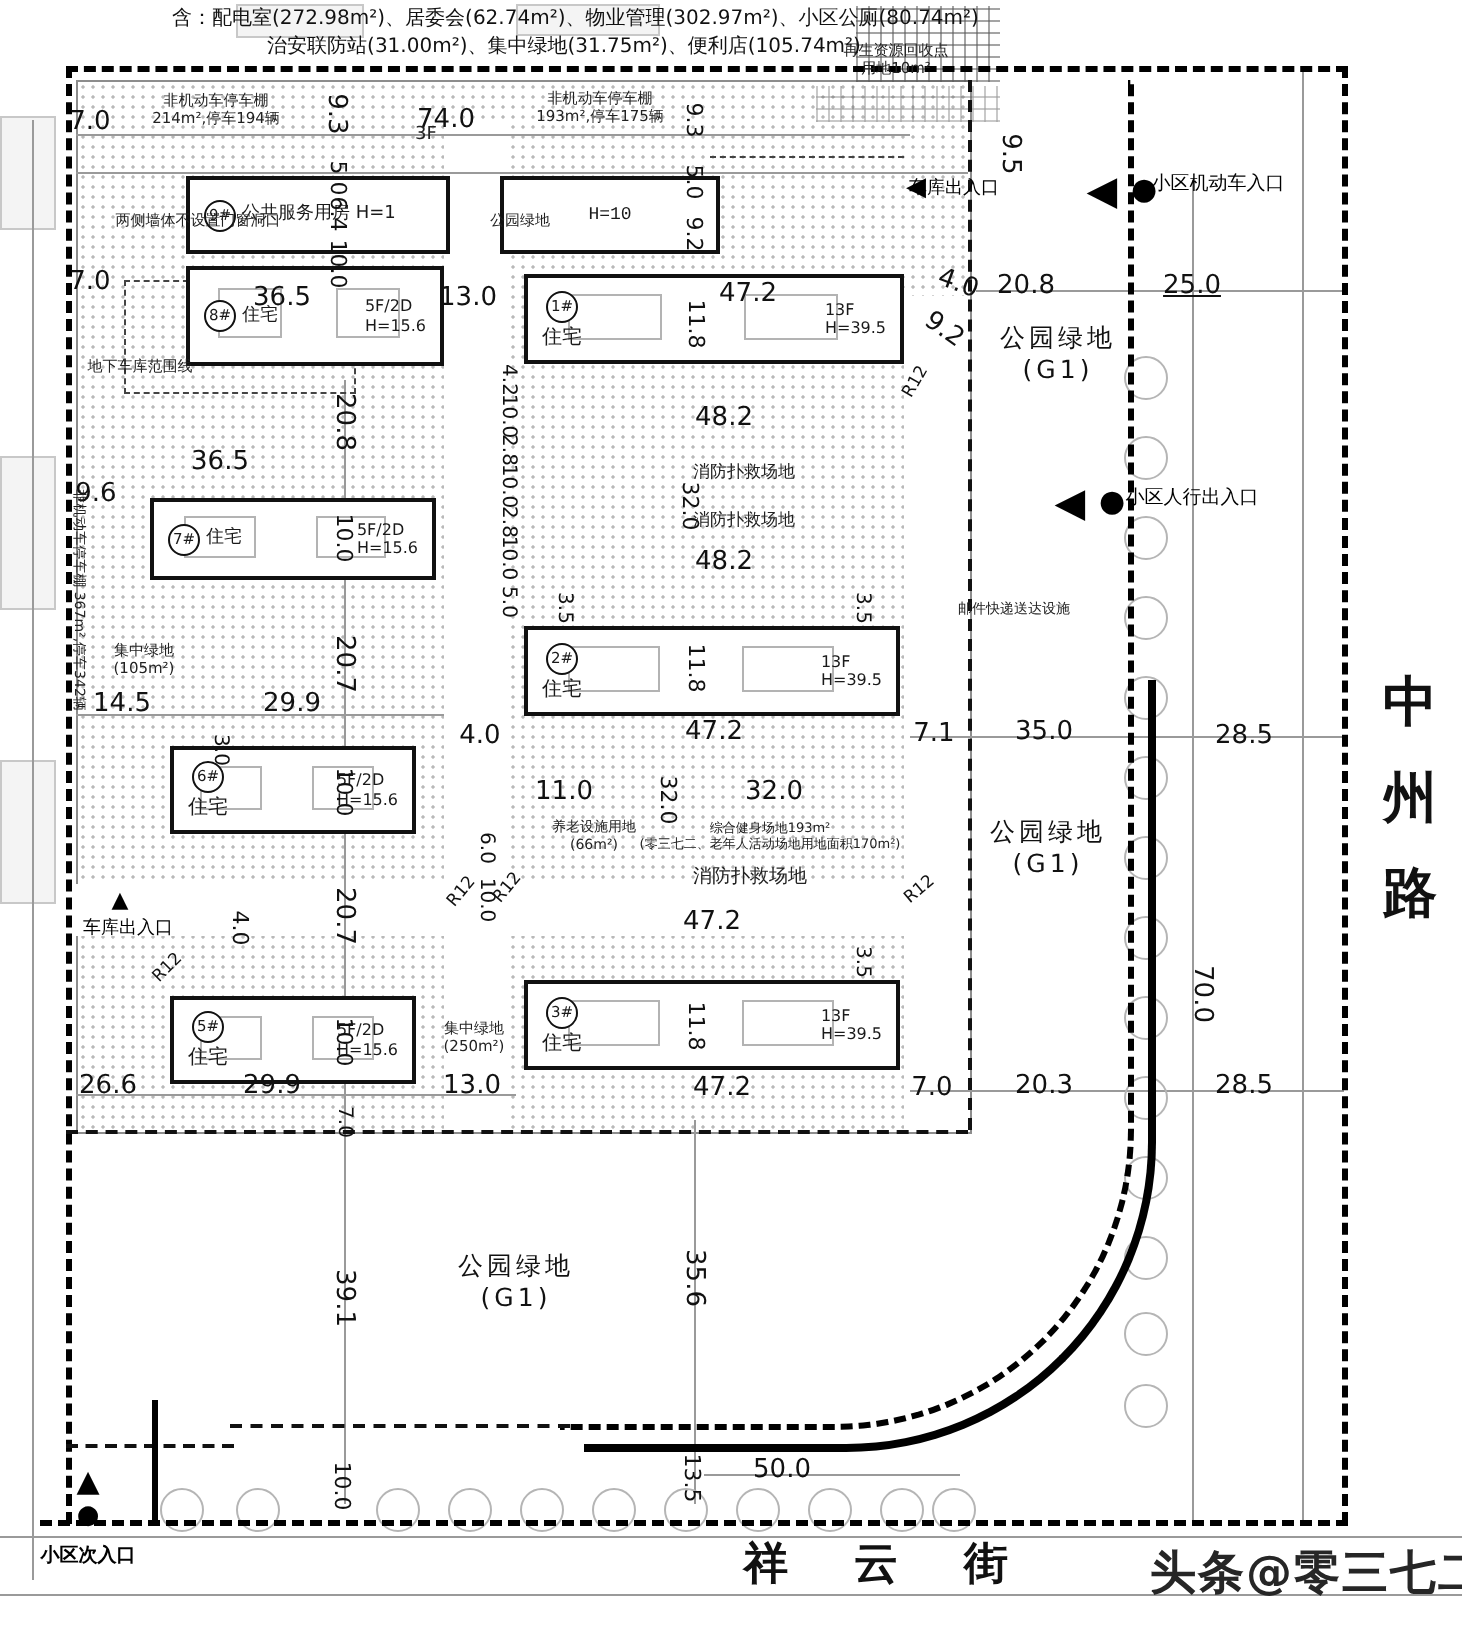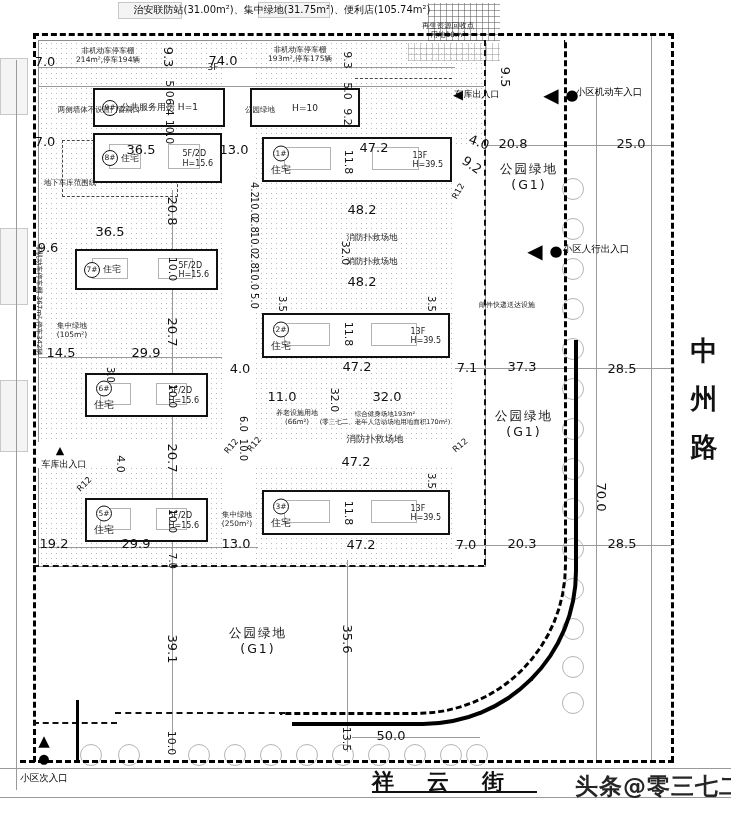--- a/index.html
+++ b/index.html
@@ -24,21 +24,21 @@
   .curveDash{position:absolute;z-index:4;border-right:3px dashed #000;border-bottom:3px dashed #000;
              border-bottom-right-radius:150px;}
   .curveSolid{position:absolute;z-index:5;border-right:4px solid #000;border-bottom:4px solid #000;
               border-bottom-right-radius:155px;}
   .solidV{position:absolute;z-index:5;background:#000;}
   
   .bldg{position:absolute;z-index:10;background:#fff;border:2.5px solid #111;box-sizing:border-box;}
   .blab{position:absolute;left:7px;top:50%;transform:translateY(-50%);display:flex;flex-direction:column;
         align-items:center;gap:2px;font-size:10px;line-height:11px;white-space:nowrap;z-index:12;}
   .blab.inline{flex-direction:row;gap:3px;align-items:center;}
-  .blab.center{left:50%;transform:translate(-50%,-50%);}
+  .blab.center{left:50%;transform:translate(-50%,-50%);font-family:Liberation Mono, monospace;}
   .cnum{display:inline-block;min-width:14px;height:14px;line-height:14px;border:1px solid #111;
         border-radius:50%;font-size:7.5px;text-align:center;background:#fff;}
   .bname{font-size:10px;}
   .blab.inline .bname{font-size:9px;}
   .spec{position:absolute;right:7px;top:50%;transform:translateY(-50%);font-size:8px;line-height:9.5px;
         white-space:pre-line;text-align:left;z-index:12;}
   .u{position:absolute;border:1px solid #b3b3b3;top:20%;height:50%;width:24%;z-index:11;}
   .u1{left:11%;} .u2{left:58%;}
   
   .dim{position:absolute;z-index:30;white-space:nowrap;font-size:13px;color:#111;}
@@ -46,32 +46,33 @@
   .green{position:absolute;z-index:31;white-space:pre-line;text-align:center;font-size:12.5px;
          letter-spacing:2px;line-height:16px;color:#111;}
   .elabel{position:absolute;z-index:32;white-space:nowrap;color:#000;}
   .gl{position:absolute;z-index:32;color:#000;line-height:1;}
   .tree{position:absolute;z-index:3;width:20px;height:20px;border:1px solid #b5b5b5;border-radius:50%;}
   .nb{position:absolute;z-index:1;border:1px solid #c8c8c8;background:#f4f4f4;}
   
   .street-v{position:absolute;z-index:40;writing-mode:vertical-rl;font-size:27px;font-weight:600;
             letter-spacing:48px;color:#111;}
   .street-h{position:absolute;z-index:40;font-size:22px;font-weight:600;letter-spacing:33px;color:#111;
-            white-space:nowrap;text-decoration:underline;}
+            white-space:nowrap;}
   .hdr{position:absolute;z-index:40;left:86px;top:3px;width:392px;text-align:center;font-size:10px;
        line-height:13.5px;color:#111;white-space:nowrap;}
   .wm{position:absolute;z-index:50;left:575px;top:771px;font-size:23px;font-weight:bold;color:#262626;
       letter-spacing:1px;white-space:nowrap;}
 </style>
 </head>
 <body>
 
 <div id="plan">
 
   <div class="hdr">
+    <div>含：配电室(272.98m²)、居委会(62.74m²)、物业管理(302.97m²)、小区公厕(80.74m²)</div>
     <div>治安联防站(31.00m²)、集中绿地(31.75m²)、便利店(105.74m²)</div>
   </div>
 
   <div class="stipple" style="left:38px;top:40px;width:446px;height:525px;"></div>
   <div class="road" style="left:222px;top:62px;width:33px;height:503px;"></div>
   <div class="road" style="left:38px;top:442px;width:446px;height:26px;"></div>
   <div class="road" style="left:452px;top:148px;width:31px;height:417px;"></div>
   <div class="hatch" style="left:428px;top:3px;width:72px;height:38px;"></div>
   <div class="hatch" style="left:408px;top:43px;width:92px;height:18px;opacity:.6;"></div>
   <div class="tl" style="left:38px;top:86px;width:446px;height:1px;"></div>
@@ -208,21 +209,21 @@
     <div class="dim" style="left: 234px; top: 149px; font-size: 13px; transform: translate(-50%, -50%) rotate(0deg);">13.0</div>
     <div class="dim" style="left: 347px; top: 60px; font-size: 11px; transform: translate(-50%, -50%) rotate(90deg);">9.3</div>
     <div class="dim" style="left: 347px; top: 91px; font-size: 11px; transform: translate(-50%, -50%) rotate(90deg);">5.0</div>
     <div class="dim" style="left: 347px; top: 117px; font-size: 11px; transform: translate(-50%, -50%) rotate(90deg);">9.2</div>
     <div class="dim" style="left: 374px; top: 147px; font-size: 13px; transform: translate(-50%, -50%) rotate(0deg);">47.2</div>
     <div class="dim" style="left: 348px; top: 162px; font-size: 11px; transform: translate(-50%, -50%) rotate(90deg);">11.8</div>
     <div class="dim" style="left: 479px; top: 142px; font-size: 13px; transform: translate(-50%, -50%) rotate(20deg);">4.0</div>
     <div class="dim" style="left: 472px; top: 165px; font-size: 13px; transform: translate(-50%, -50%) rotate(35deg);">9.2</div>
     <div class="dim" style="left: 505px; top: 77px; font-size: 13px; transform: translate(-50%, -50%) rotate(90deg);">9.5</div>
     <div class="dim" style="left: 513px; top: 143px; font-size: 13px; transform: translate(-50%, -50%) rotate(0deg);">20.8</div>
-    <div class="dim" style="left: 631px; top: 143px; font-size: 13px; transform: translate(-50%, -50%) rotate(0deg);">25.0</div>
+    <div class="dim" style="left: 596px; top: 143px; font-size: 13px; transform: translate(-50%, -50%) rotate(0deg); text-decoration: underline;">25.0</div>
     <div class="dim" style="left: 172px; top: 211px; font-size: 13px; transform: translate(-50%, -50%) rotate(90deg);">20.8</div>
     <div class="dim" style="left: 48px; top: 247px; font-size: 13px; transform: translate(-50%, -50%) rotate(0deg);">9.6</div>
     <div class="dim" style="left: 110px; top: 231px; font-size: 13px; transform: translate(-50%, -50%) rotate(0deg);">36.5</div>
     <div class="dim" style="left: 172px; top: 269px; font-size: 11px; transform: translate(-50%, -50%) rotate(90deg);">10.0</div>
     <div class="dim" style="left: 254px; top: 190px; font-size: 10px; transform: translate(-50%, -50%) rotate(90deg);">4.2</div>
     <div class="dim" style="left: 254px; top: 208px; font-size: 10px; transform: translate(-50%, -50%) rotate(90deg);">10.0</div>
     <div class="dim" style="left: 254px; top: 225px; font-size: 10px; transform: translate(-50%, -50%) rotate(90deg);">2.8</div>
     <div class="dim" style="left: 254px; top: 243px; font-size: 10px; transform: translate(-50%, -50%) rotate(90deg);">10.0</div>
     <div class="dim" style="left: 254px; top: 261px; font-size: 10px; transform: translate(-50%, -50%) rotate(90deg);">2.8</div>
     <div class="dim" style="left: 254px; top: 279px; font-size: 10px; transform: translate(-50%, -50%) rotate(90deg);">10.0</div>
@@ -231,37 +232,37 @@
     <div class="dim" style="left: 345px; top: 253px; font-size: 11px; transform: translate(-50%, -50%) rotate(90deg);">32.0</div>
     <div class="dim" style="left: 362px; top: 281px; font-size: 13px; transform: translate(-50%, -50%) rotate(0deg);">48.2</div>
     <div class="dim" style="left: 172px; top: 332px; font-size: 13px; transform: translate(-50%, -50%) rotate(90deg);">20.7</div>
     <div class="dim" style="left: 61px; top: 352px; font-size: 13px; transform: translate(-50%, -50%) rotate(0deg);">14.5</div>
     <div class="dim" style="left: 146px; top: 352px; font-size: 13px; transform: translate(-50%, -50%) rotate(0deg);">29.9</div>
     <div class="dim" style="left: 282px; top: 304px; font-size: 10px; transform: translate(-50%, -50%) rotate(90deg);">3.5</div>
     <div class="dim" style="left: 431px; top: 304px; font-size: 10px; transform: translate(-50%, -50%) rotate(90deg);">3.5</div>
     <div class="dim" style="left: 348px; top: 334px; font-size: 11px; transform: translate(-50%, -50%) rotate(90deg);">11.8</div>
     <div class="dim" style="left: 357px; top: 366px; font-size: 13px; transform: translate(-50%, -50%) rotate(0deg);">47.2</div>
     <div class="dim" style="left: 467px; top: 367px; font-size: 13px; transform: translate(-50%, -50%) rotate(0deg);">7.1</div>
-    <div class="dim" style="left: 522px; top: 366px; font-size: 13px; transform: translate(-50%, -50%) rotate(0deg);">37.3</div>
+    <div class="dim" style="left: 522px; top: 366px; font-size: 13px; transform: translate(-50%, -50%) rotate(0deg);">35.0</div>
     <div class="dim" style="left: 622px; top: 368px; font-size: 13px; transform: translate(-50%, -50%) rotate(0deg);">28.5</div>
     <div class="dim" style="left: 110px; top: 375px; font-size: 10px; transform: translate(-50%, -50%) rotate(90deg);">3.0</div>
     <div class="dim" style="left: 240px; top: 368px; font-size: 13px; transform: translate(-50%, -50%) rotate(0deg);">4.0</div>
     <div class="dim" style="left: 172px; top: 396px; font-size: 11px; transform: translate(-50%, -50%) rotate(90deg);">10.0</div>
     <div class="dim" style="left: 282px; top: 396px; font-size: 13px; transform: translate(-50%, -50%) rotate(0deg);">11.0</div>
     <div class="dim" style="left: 334px; top: 400px; font-size: 11px; transform: translate(-50%, -50%) rotate(90deg);">32.0</div>
     <div class="dim" style="left: 387px; top: 396px; font-size: 13px; transform: translate(-50%, -50%) rotate(0deg);">32.0</div>
     <div class="dim" style="left: 243px; top: 424px; font-size: 10px; transform: translate(-50%, -50%) rotate(90deg);">6.0</div>
     <div class="dim" style="left: 243px; top: 450px; font-size: 10px; transform: translate(-50%, -50%) rotate(90deg);">10.0</div>
     <div class="dim" style="left: 356px; top: 461px; font-size: 13px; transform: translate(-50%, -50%) rotate(0deg);">47.2</div>
     <div class="dim" style="left: 172px; top: 458px; font-size: 13px; transform: translate(-50%, -50%) rotate(90deg);">20.7</div>
     <div class="dim" style="left: 120px; top: 464px; font-size: 11px; transform: translate(-50%, -50%) rotate(90deg);">4.0</div>
     <div class="dim" style="left: 172px; top: 521px; font-size: 11px; transform: translate(-50%, -50%) rotate(90deg);">10.0</div>
     <div class="dim" style="left: 431px; top: 481px; font-size: 10px; transform: translate(-50%, -50%) rotate(90deg);">3.5</div>
     <div class="dim" style="left: 348px; top: 513px; font-size: 11px; transform: translate(-50%, -50%) rotate(90deg);">11.8</div>
-    <div class="dim" style="left: 54px; top: 543px; font-size: 13px; transform: translate(-50%, -50%) rotate(0deg);">19.2</div>
+    <div class="dim" style="left: 54px; top: 543px; font-size: 13px; transform: translate(-50%, -50%) rotate(0deg);">26.6</div>
     <div class="dim" style="left: 136px; top: 543px; font-size: 13px; transform: translate(-50%, -50%) rotate(0deg);">29.9</div>
     <div class="dim" style="left: 236px; top: 543px; font-size: 13px; transform: translate(-50%, -50%) rotate(0deg);">13.0</div>
     <div class="dim" style="left: 172px; top: 561px; font-size: 10px; transform: translate(-50%, -50%) rotate(90deg);">7.0</div>
     <div class="dim" style="left: 361px; top: 544px; font-size: 13px; transform: translate(-50%, -50%) rotate(0deg);">47.2</div>
     <div class="dim" style="left: 466px; top: 544px; font-size: 13px; transform: translate(-50%, -50%) rotate(0deg);">7.0</div>
     <div class="dim" style="left: 522px; top: 543px; font-size: 13px; transform: translate(-50%, -50%) rotate(0deg);">20.3</div>
     <div class="dim" style="left: 622px; top: 543px; font-size: 13px; transform: translate(-50%, -50%) rotate(0deg);">28.5</div>
     <div class="dim" style="left: 601px; top: 497px; font-size: 13px; transform: translate(-50%, -50%) rotate(90deg);">70.0</div>
     <div class="dim" style="left: 172px; top: 649px; font-size: 13px; transform: translate(-50%, -50%) rotate(90deg);">39.1</div>
     <div class="dim" style="left: 347px; top: 639px; font-size: 13px; transform: translate(-50%, -50%) rotate(90deg);">35.6</div>
@@ -305,21 +306,21 @@
     <div class="elabel" style="left: 477px; top: 94px; font-size: 9px; transform: translate(-50%, -50%);">车库出入口</div>
     <div class="gl" style="left: 458px; top: 94px; font-size: 13px; transform: translate(-50%, -50%);">◀</div>
     <div class="elabel" style="left: 609px; top: 92px; font-size: 9.5px; transform: translate(-50%, -50%);">小区机动车入口</div>
     <div class="gl" style="left: 551px; top: 95px; font-size: 20px; transform: translate(-50%, -50%);">◀</div>
     <div class="gl" style="left: 572px; top: 95px; font-size: 15px; transform: translate(-50%, -50%);">●</div>
     <div class="elabel" style="left: 596px; top: 249px; font-size: 9.5px; transform: translate(-50%, -50%);">小区人行出入口</div>
     <div class="gl" style="left: 535px; top: 251px; font-size: 20px; transform: translate(-50%, -50%);">◀</div>
     <div class="gl" style="left: 556px; top: 251px; font-size: 15px; transform: translate(-50%, -50%);">●</div>
     <div class="elabel" style="left: 64px; top: 464px; font-size: 9px; transform: translate(-50%, -50%);">车库出入口</div>
     <div class="gl" style="left: 60px; top: 450px; font-size: 11px; transform: translate(-50%, -50%);">▲</div>
-    <div class="elabel" style="left: 44px; top: 778px; font-size: 9.5px; transform: translate(-50%, -50%);">小区次入口</div>
+    <div class="elabel" style="left: 44px; top: 778px; font-size: 9.5px; transform: translate(-50%, -50%); font-weight: bold;">小区次入口</div>
     <div class="gl" style="left: 44px; top: 741px; font-size: 15px; transform: translate(-50%, -50%);">▲</div>
     <div class="gl" style="left: 44px; top: 758px; font-size: 13px; transform: translate(-50%, -50%);">●</div>
     <div class="tree" style="left: 562px; top: 178px;"></div>
     <div class="tree" style="left: 562px; top: 218px;"></div>
     <div class="tree" style="left: 562px; top: 258px;"></div>
     <div class="tree" style="left: 562px; top: 298px;"></div>
     <div class="tree" style="left: 562px; top: 338px;"></div>
     <div class="tree" style="left: 562px; top: 378px;"></div>
     <div class="tree" style="left: 562px; top: 418px;"></div>
     <div class="tree" style="left: 562px; top: 458px;"></div>

